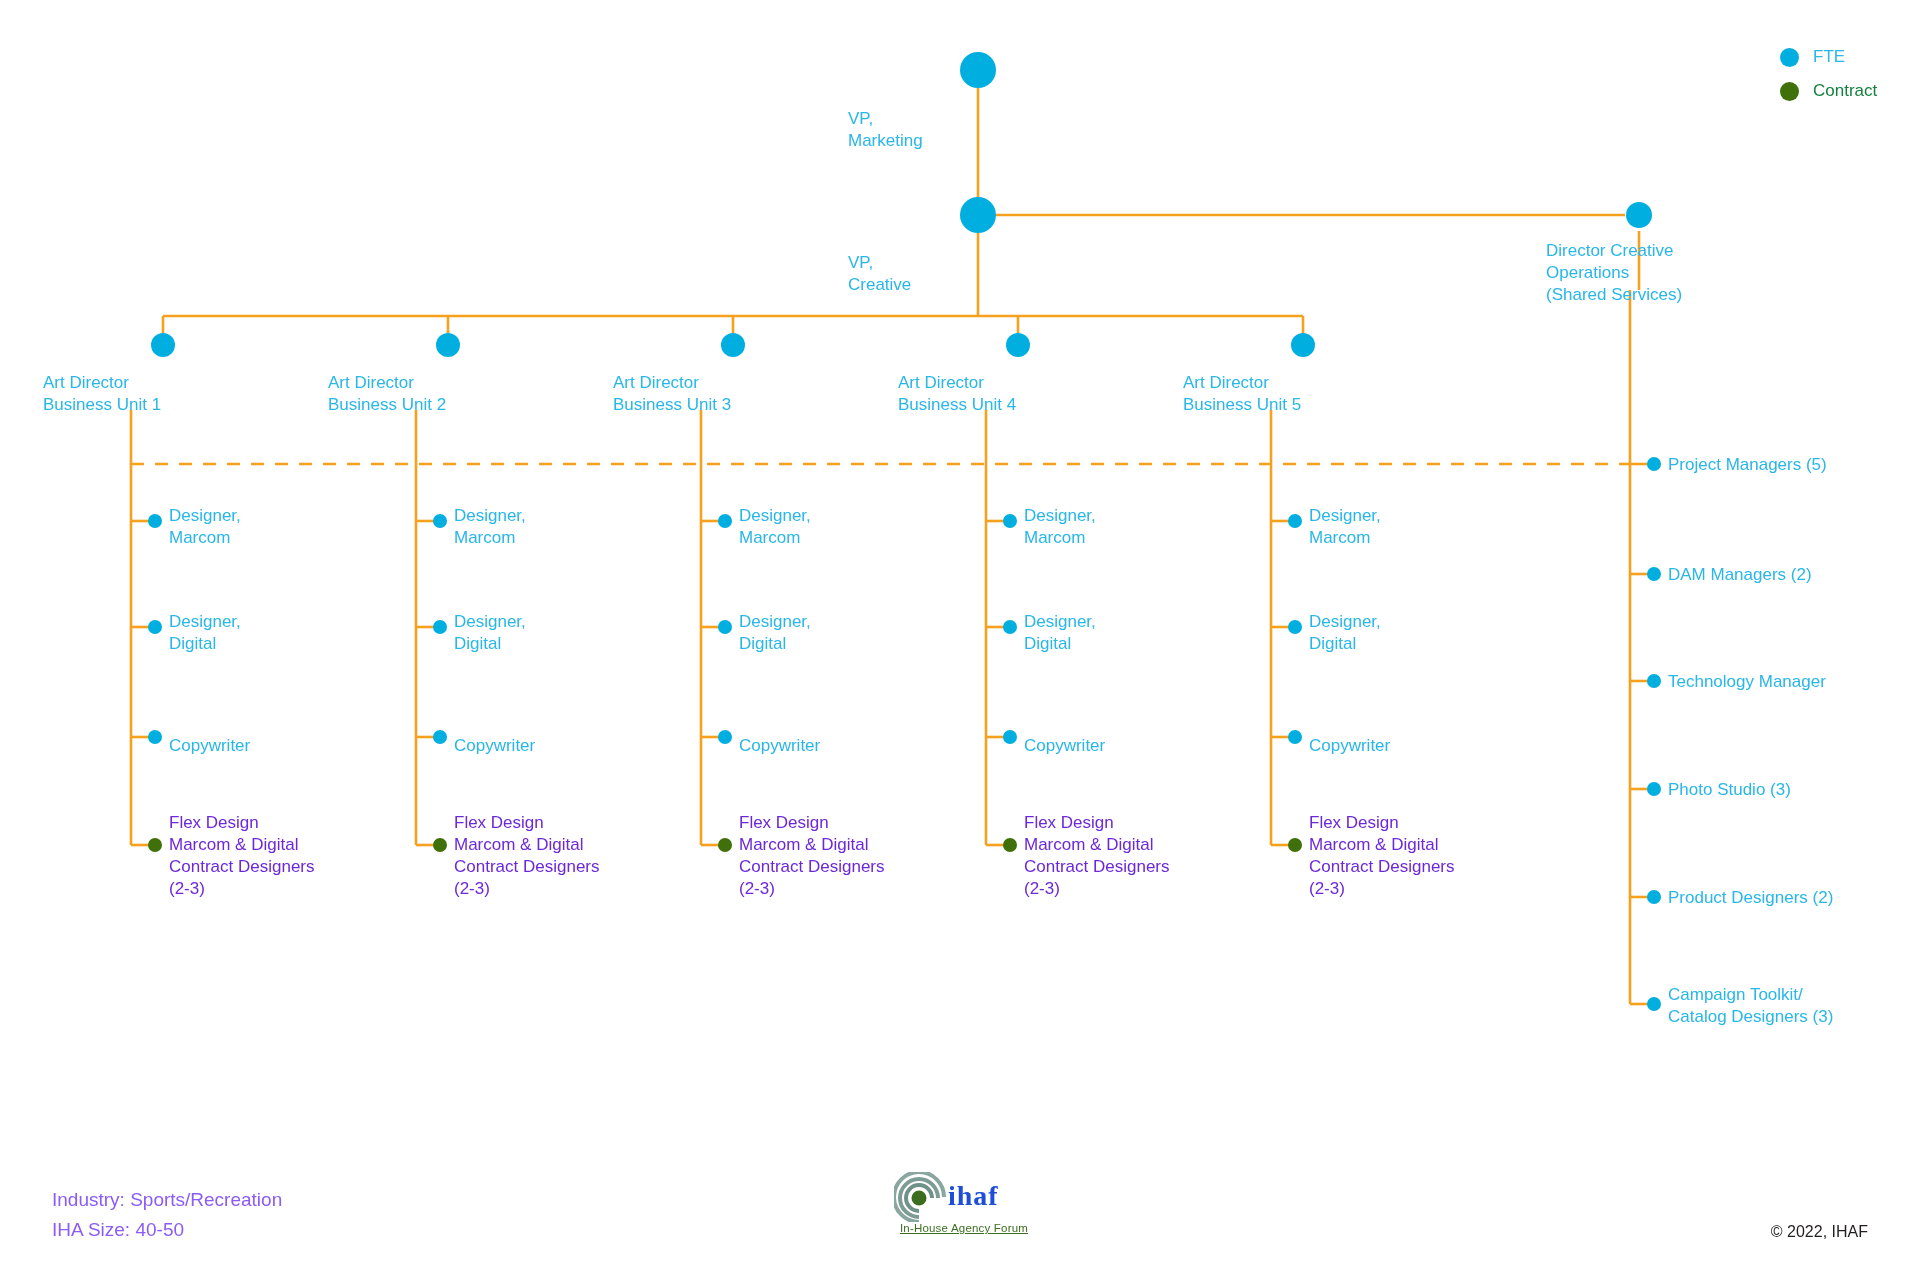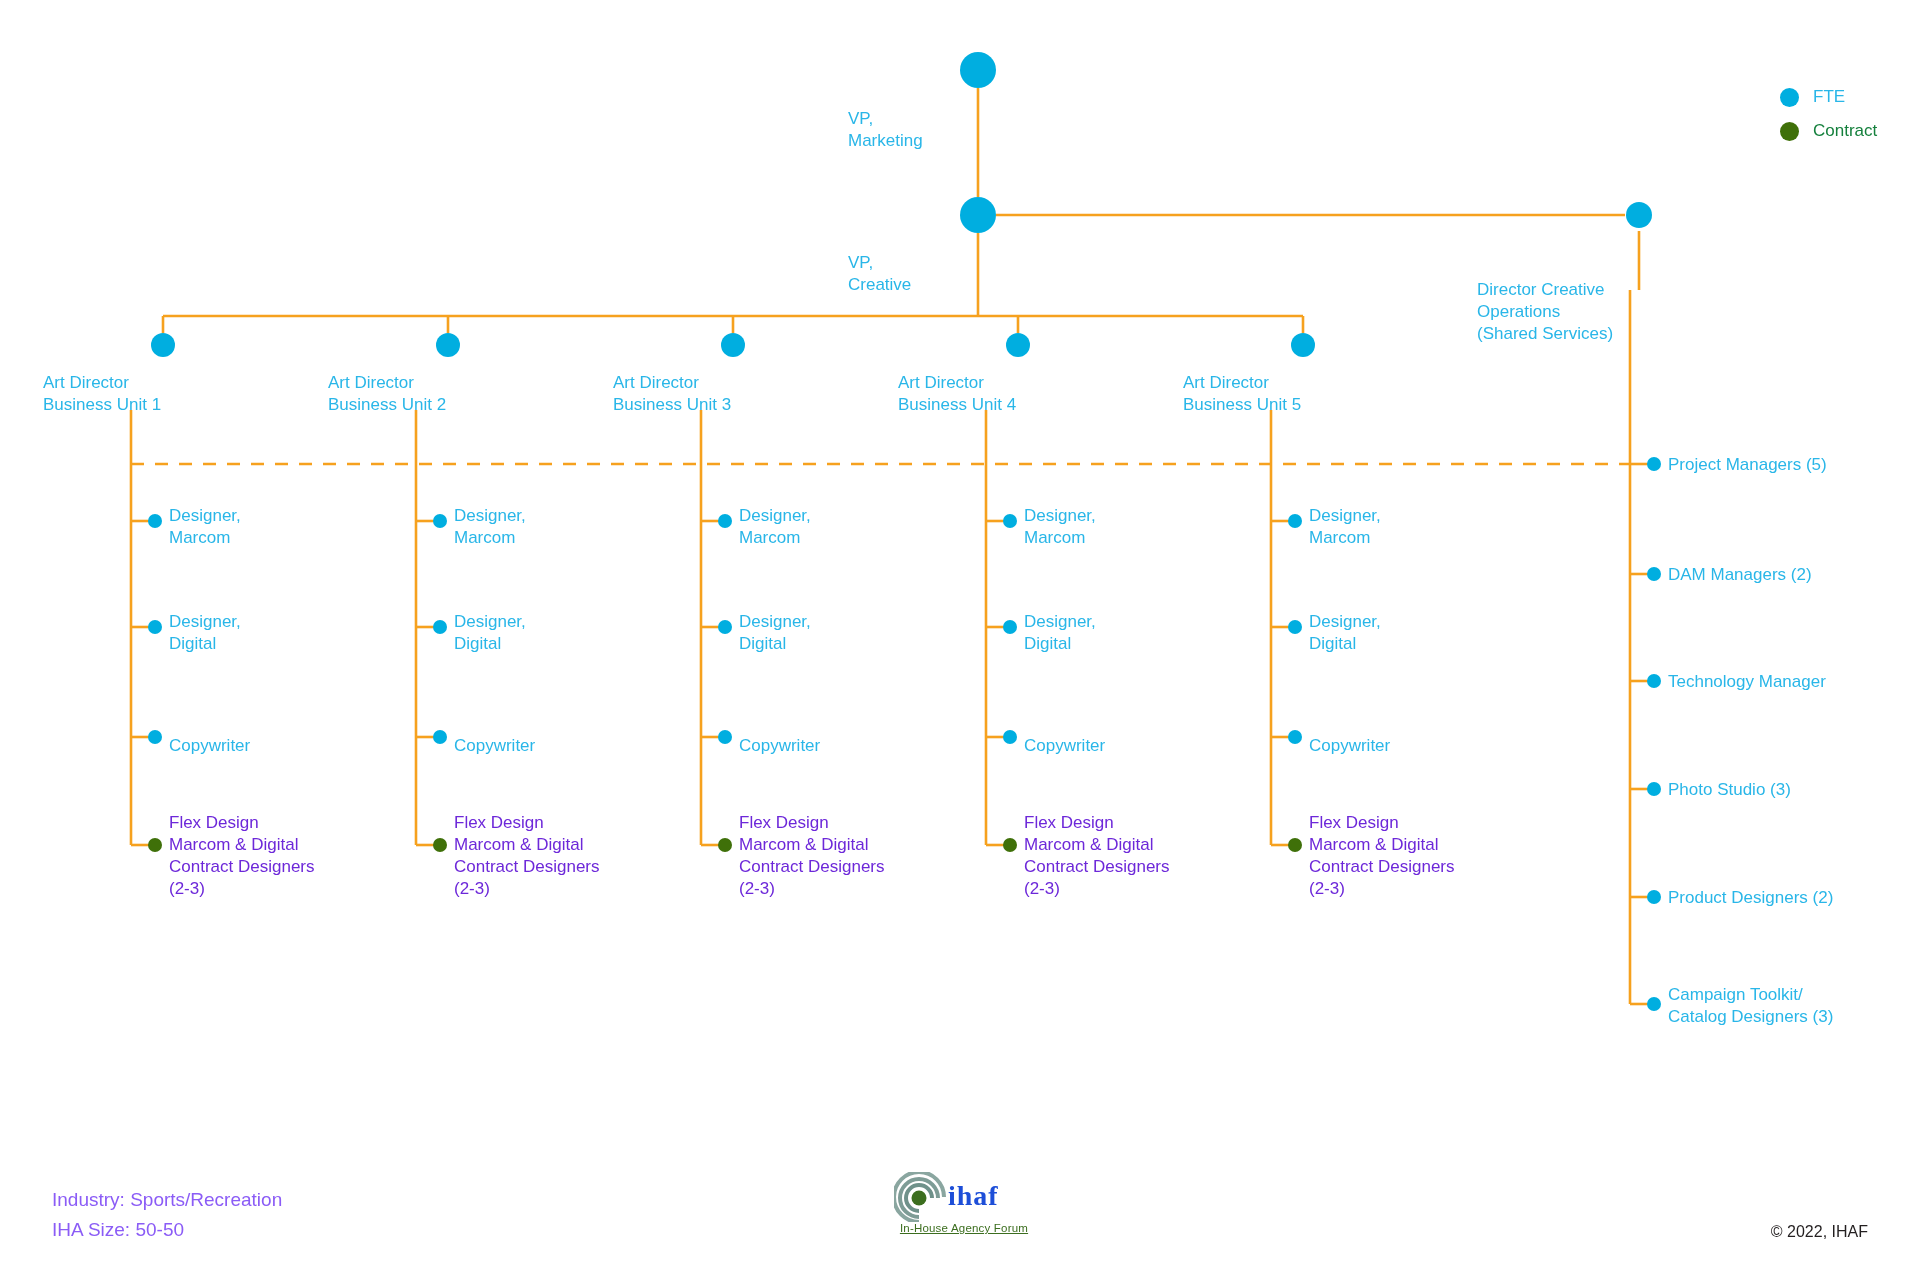--- a/index.html
+++ b/index.html
@@ -11,21 +11,21 @@
     overflow:hidden;
   }
   #stage{position:relative;width:1920px;height:1280px;}
   svg#wires{position:absolute;left:0;top:0;width:1920px;height:1280px;}
 
   .lbl{position:absolute;font-size:17px;line-height:22px;color:#29b6e8;white-space:pre-line;}
   .lbl.ctr{text-align:left;transform:translateX(-50%);}
   .lbl.left{text-align:left;}
   .lbl.green{color:#6d28d9;}
 
-  .legend{position:absolute;left:1780px;top:40px;margin-top:40px;}
+  .legend{position:absolute;left:1780px;top:40px;}
   .legend-row{display:flex;align-items:center;height:34px;}
   .legend-dot{width:19px;height:19px;border-radius:50%;margin-right:14px;flex:0 0 auto;}
   .legend-txt{font-size:17px;}
 
   .footer-left{position:absolute;left:52px;top:1185px;font-size:19px;line-height:30px;color:#8b5cf6;}
   .footer-right{position:absolute;right:52px;top:1223px;font-size:16px;color:#231f20;}
 
   .logo{position:absolute;left:894px;top:1172px;width:140px;height:72px;}
   .logo-word{position:absolute;left:54px;top:8px;font-family:"Liberation Serif","DejaVu Serif",serif;
     font-size:28px;font-weight:700;color:#1d4ed8;letter-spacing:1px;}
@@ -125,21 +125,21 @@
     <div class="legend-row">
       <span class="legend-dot" style="background:#3f7009"></span>
       <span class="legend-txt" style="color:#15803d">Contract</span>
     </div>
   </div>
 
   <div class="lbl ctr" style="left:978px;top:108px;width:260px;">VP,
 Marketing</div>
   <div class="lbl ctr" style="left:978px;top:252px;width:260px;">VP,
 Creative</div>
-  <div class="lbl ctr" style="left:1627px;top:240px;width:300px;margin-top:39px;">Director Creative
+  <div class="lbl ctr" style="left:1696px;top:240px;width:300px;">Director Creative
 Operations
 (Shared Services)</div>
 
   <div id="bu-layer">
       <div class="lbl ctr" style="left: 163px; top: 372px; width: 240px;">Art Director
 Business Unit 1</div>
       <div class="lbl left" style="left: 169px; top: 505px; width: 230px;">Designer,
 Marcom</div>
       <div class="lbl left" style="left: 169px; top: 611px; width: 230px;">Designer,
 Digital</div>
@@ -199,21 +199,21 @@
       <div class="lbl left" style="left: 1668px; top: 564px; width: 260px;">DAM Managers (2)</div>
       <div class="lbl left" style="left: 1668px; top: 671px; width: 260px;">Technology Manager</div>
       <div class="lbl left" style="left: 1668px; top: 779px; width: 260px;">Photo Studio (3)</div>
       <div class="lbl left" style="left: 1668px; top: 887px; width: 260px;">Product Designers (2)</div>
       <div class="lbl left" style="left: 1668px; top: 984px; width: 260px;">Campaign Toolkit/
 Catalog Designers (3)</div>
     </div>
 
   <div class="footer-left">
     <div>Industry: Sports/Recreation</div>
-    <div>IHA Size: 50-50</div>
+    <div>IHA Size: 40-50</div>
   </div>
   <div class="footer-right">© 2022, IHAF</div>
 
   <div class="logo">
     <svg width="54" height="50" viewBox="0 0 54 50">
       <path d="M50 25a25 25 0 1 0-25 25" fill="none" stroke="#8aa6a0" stroke-width="4"></path>
       <path d="M44 26a19 19 0 1 0-19 19" fill="none" stroke="#7e9c96" stroke-width="4"></path>
       <path d="M38 26a13 13 0 1 0-13 13" fill="none" stroke="#6f918a" stroke-width="4"></path>
       <circle cx="25" cy="26" r="7.5" fill="#3c6e1f"></circle>
     </svg>

